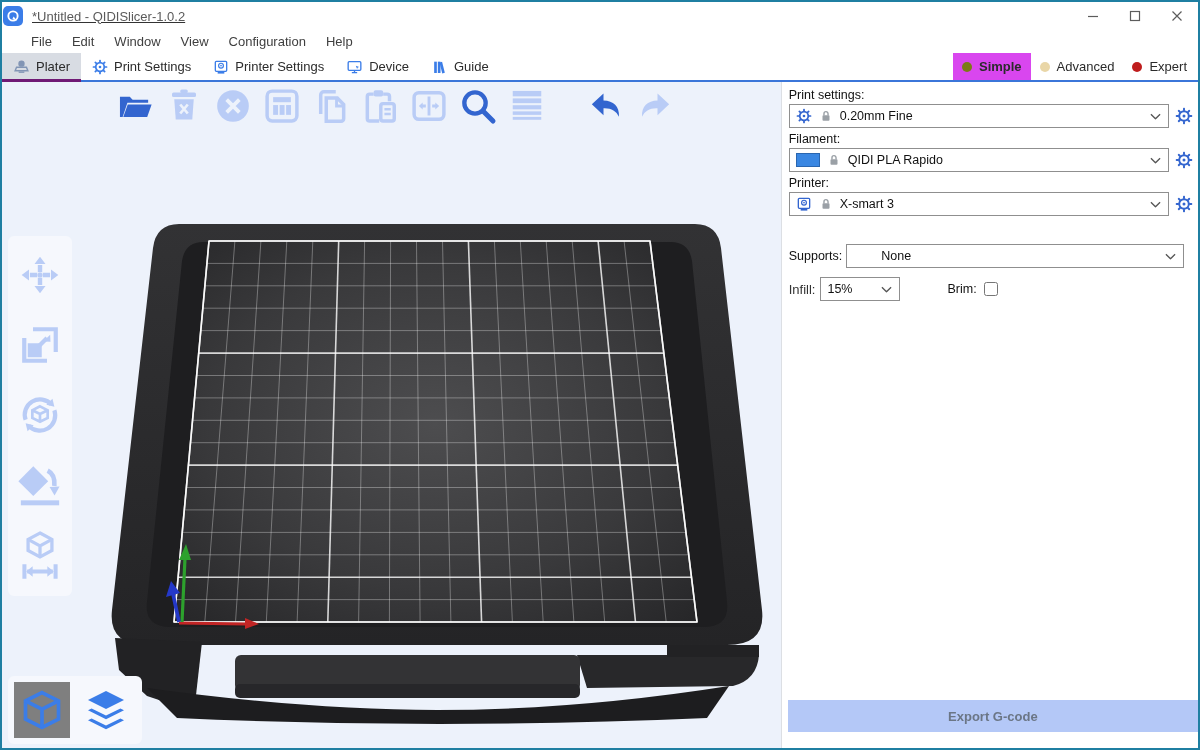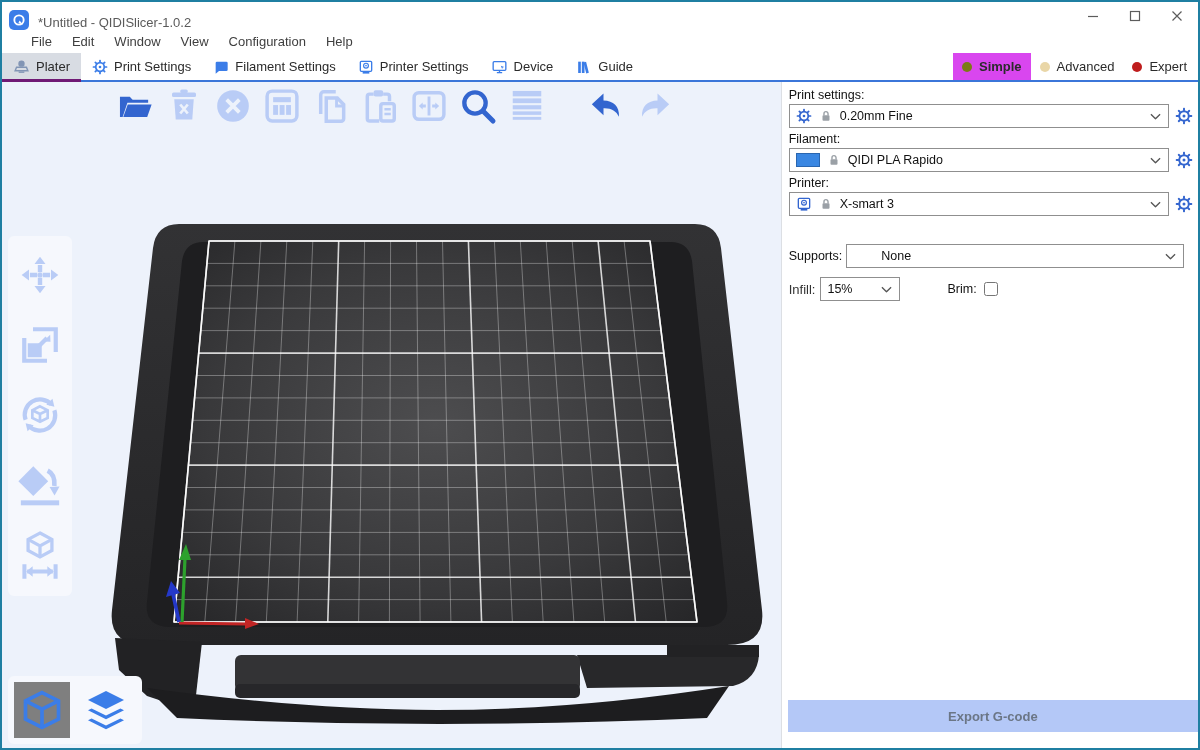--- a/index.html
+++ b/index.html
@@ -2,21 +2,21 @@
 <html><head>
 <meta charset="utf-8">
 <style>
   * { margin:0; padding:0; box-sizing:border-box; }
   html,body { width:1200px; height:750px; overflow:hidden; }
   body { font-family:"Liberation Sans", sans-serif; font-size:13px; color:#333; background:#fff; }
 
   .window { position:relative; width:1200px; height:750px; border:2px solid #1f7fa2; background:#fff; }
 
   
-  .titlebar { height:28px; display:flex; align-items:flex-end; padding-left:7px; background:#fff; }
+  .titlebar { height:28px; display:flex; align-items:center; padding-left:1px; background:#fff;text-decoration:underline; }
   .app-icon { width:20px; height:20px; border-radius:5px; background:#3b7de8; display:flex; align-items:center; justify-content:center; flex:0 0 auto; }
   .title-text { margin-left:9px; color:#5a5a5a; font-size:13px; }
   .win-controls { margin-left:auto; display:flex; height:100%; }
   .win-btn { width:42px; height:100%; display:flex; align-items:center; justify-content:center; color:#5c5c5c; }
 
   
   .menubar { height:23px; display:flex; align-items:center; padding-left:19px; background:#fff; }
   .menu-item { padding:0 10px; color:#3f3f3f; font-size:13px; }
 
   
@@ -163,26 +163,20 @@
         <path d="M5 13h14l2 5H3z" fill="none" stroke="#8295b5" stroke-width="2"></path>
         <path d="M8 20h8" stroke="#8295b5" stroke-width="2"></path>
       </svg>
       <span>Plater</span>
     </div>
     <div class="tab">
       <svg width="16" height="16" viewBox="0 0 24 24" style="color:#3b7de8">
           <use href="#i-gear"></use>
         </svg>
       <span>Print Settings</span>
-    </div>
-    <div class="tab">
-      <svg width="16" height="16" viewBox="0 0 24 24">
-        <path d="M4 4h16a2 2 0 0 1 2 2v10a2 2 0 0 1-2 2H9l-5 4V6a2 2 0 0 1 2-2z" fill="#3b7de8"></path>
-      </svg>
-      <span>Filament Settings</span>
     </div>
     <div class="tab">
       <svg width="16" height="16" viewBox="0 0 24 24" style="color:#3b7de8">
           <use href="#i-printer"></use>
         </svg>
       <span>Printer Settings</span>
     </div>
     <div class="tab">
       <svg width="17" height="16" viewBox="0 0 24 24">
         <rect x="2.5" y="4" width="19" height="13" rx="1.5" fill="none" stroke="#3b7de8" stroke-width="2"></rect>

